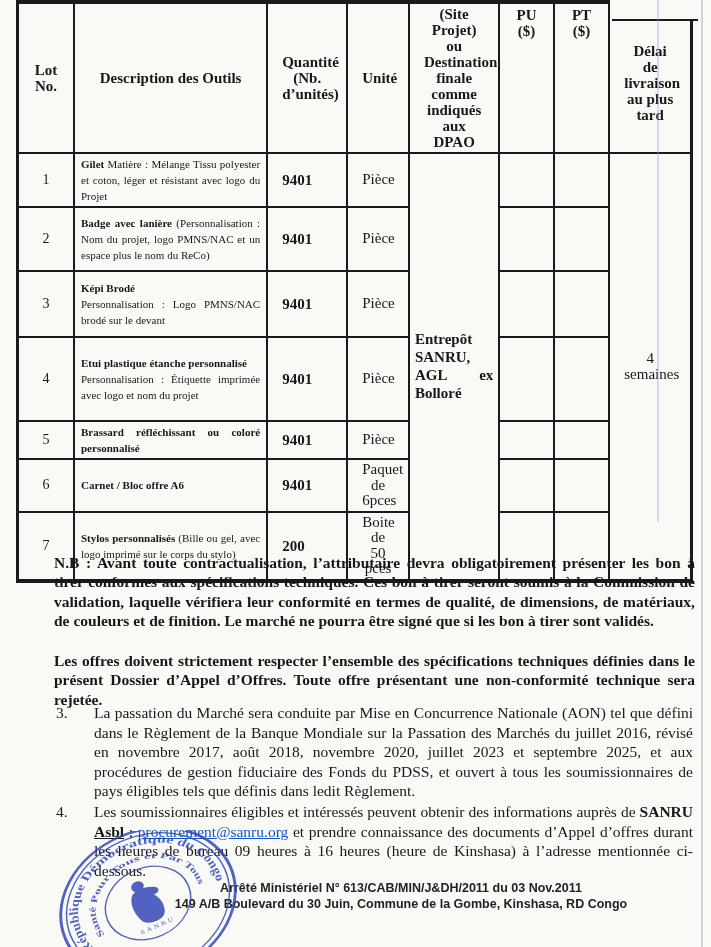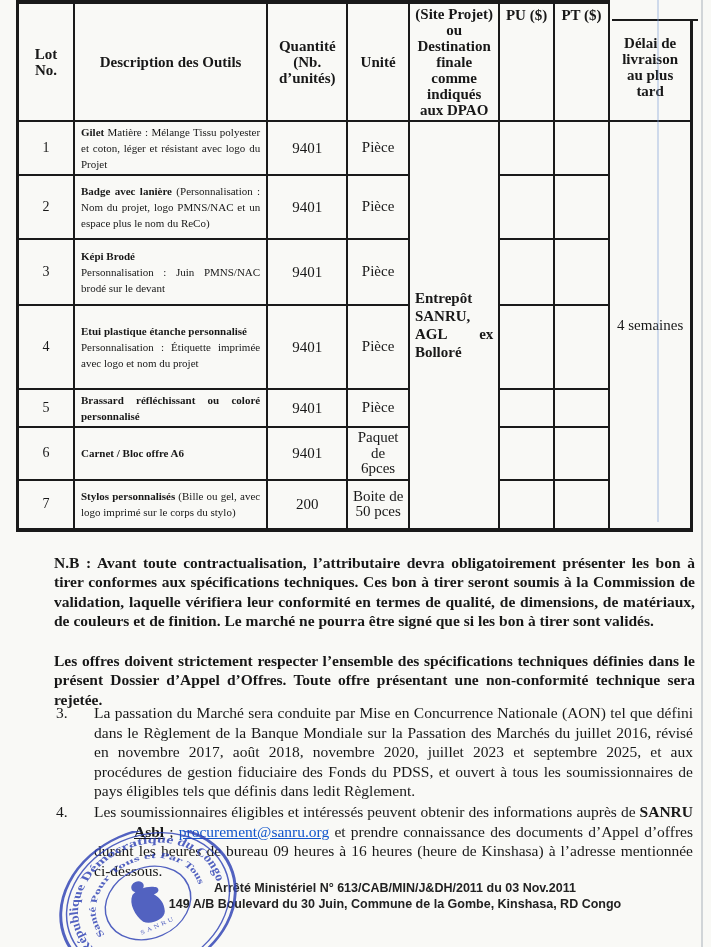--- a/index.html
+++ b/index.html
@@ -1,55 +1,55 @@
 <!DOCTYPE html>
 <html><head>
 <meta charset="utf-8">
 <style>
   html,body{margin:0;padding:0;background:#e8e8e6;}
   .page{position:relative;width:711px;height:947px;background:#f9f9f6;overflow:hidden;
         font-family:"Liberation Serif",serif;color:#181818;}
   
   .table-wrap{position:absolute;left:16px;top:0;}
   table{border-collapse:collapse;table-layout:fixed;width:677px;}
-  th,td{border:2px solid #1a1a1a;padding:2px 4px;vertical-align:middle;
+  th,td{border:2px solid #1a1a1a;padding:2px 14px;vertical-align:middle;
         font-size:15px;line-height:16px;overflow:hidden;}
   thead th{border-top-width:4px;font-weight:bold;text-align:center;}
   .h-lot,.c-lot{border-left-width:3px;}
   .h-delai{border-top:0;border-right-width:3px;}
   .h-pu,.h-pt{vertical-align:top;padding-top:3px;}
   .h-delai{padding-top:14px;}
   tr.r7 > th, tr.r7 > td{border-bottom-width:4px;}
   .c-dest,.c-delay{border-bottom-width:4px;}
   .c-delay{border-right-width:3px;}
   .c-lot{text-align:center;font-size:14px;}
   .c-desc{font-size:11px;line-height:16px;text-align:justify;padding:2px 6px;}
   .c-desc .b{font-weight:bold;}
-  .c-qty{text-align:center;font-weight:normal;}
+  .c-qty{text-align:left;font-weight:bold;}
   .c-unit{text-align:center;font-size:15px;line-height:15.5px;}
   .c-dest{font-weight:bold;text-align:justify;padding:18px 5px;line-height:18px;}
   .c-delay{text-align:center;}
   tr.hdr{height:112px;} tr.r1{height:46px;} tr.r2{height:64px;} tr.r3{height:66px;}
   tr.r4{height:84px;} tr.r5{height:30px;} tr.r6{height:32px;} tr.r7{height:50px;}
   .notch{position:absolute;left:596px;top:-2px;width:86px;height:21px;
          background:#f9f9f6;border-bottom:2px solid #1a1a1a;}
   
   .para{position:absolute;left:54px;width:641px;text-align:justify;
         font-size:15.5px;line-height:19.5px;}
   .bold{font-weight:bold;}
   .nb1{top:537px;} .nb2{top:635px;}
   .list-item{position:absolute;left:56px;width:637px;display:flex;
              font-size:15.5px;line-height:19.5px;}
   .item3{top:703px;} .item4{top:802px;}
   .num{width:38px;flex:none;}
   .itext{flex:1;text-align:justify;}
   a.doclink{color:#1155cc;text-decoration:underline;}
-  .asbl{font-weight:bold;text-decoration:underline;margin-left:40px;}
+  .asbl{font-weight:bold;text-decoration:underline;}
   
-  .footer{position:absolute;left:135px;top:881px;width:520px;text-align:center;
+  .footer{position:absolute;left:141px;top:881px;width:520px;text-align:center;
           font-family:"Liberation Sans",sans-serif;font-size:12.5px;font-weight:bold;
           line-height:15.5px;color:#222;}
   
   .stamp{position:absolute;left:45px;top:831px;width:210px;height:116px;
          pointer-events:none;}
   
   .streak{position:absolute;top:0;left:657px;width:2px;height:522px;
           background:rgba(130,160,215,0.35);}
   .page-edge{position:absolute;top:0;left:701px;width:2px;height:947px;
           background:rgba(160,168,180,0.45);}
@@ -97,21 +97,21 @@
           <tr class="r2">
             <td class="c-lot">2</td>
             <td class="c-desc"><span class="b">Badge avec lanière</span> <span>(Personnalisation : Nom du projet, logo PMNS/NAC et un espace plus le nom du ReCo)</span></td>
             <td class="c-qty">9401</td>
             <td class="c-unit">Pièce</td>
             <td class="c-pu"></td>
             <td class="c-pt"></td>
           </tr>
           <tr class="r3">
             <td class="c-lot">3</td>
-            <td class="c-desc"><span class="b">Képi Brodé</span><br><span>Personnalisation : Juin PMNS/NAC brodé sur le devant</span></td>
+            <td class="c-desc"><span class="b">Képi Brodé</span><br><span>Personnalisation : Logo PMNS/NAC brodé sur le devant</span></td>
             <td class="c-qty">9401</td>
             <td class="c-unit">Pièce</td>
             <td class="c-pu"></td>
             <td class="c-pt"></td>
           </tr>
           <tr class="r4">
             <td class="c-lot">4</td>
             <td class="c-desc"><span class="b">Etui plastique étanche personnalisé</span><br><span>Personnalisation : Étiquette imprimée avec logo et nom du projet</span></td>
             <td class="c-qty">9401</td>
             <td class="c-unit">Pièce</td>

